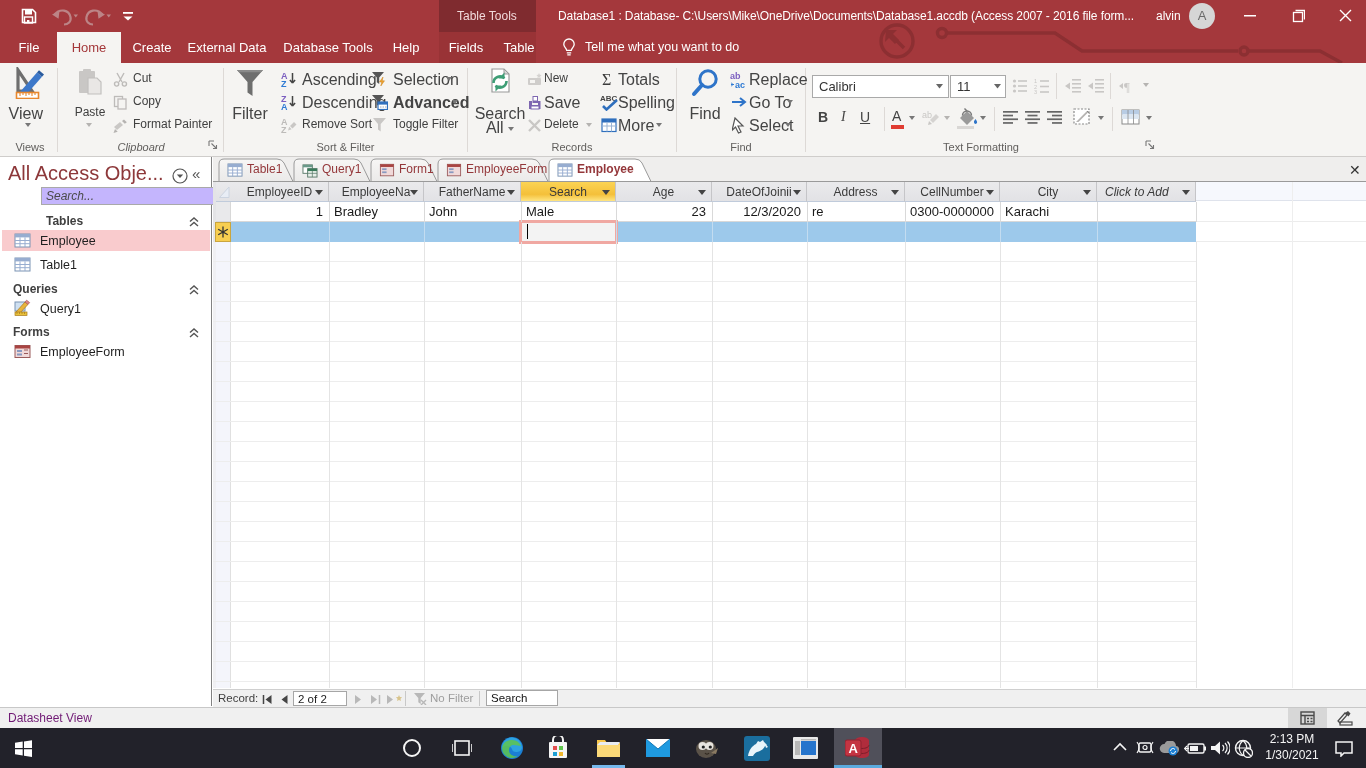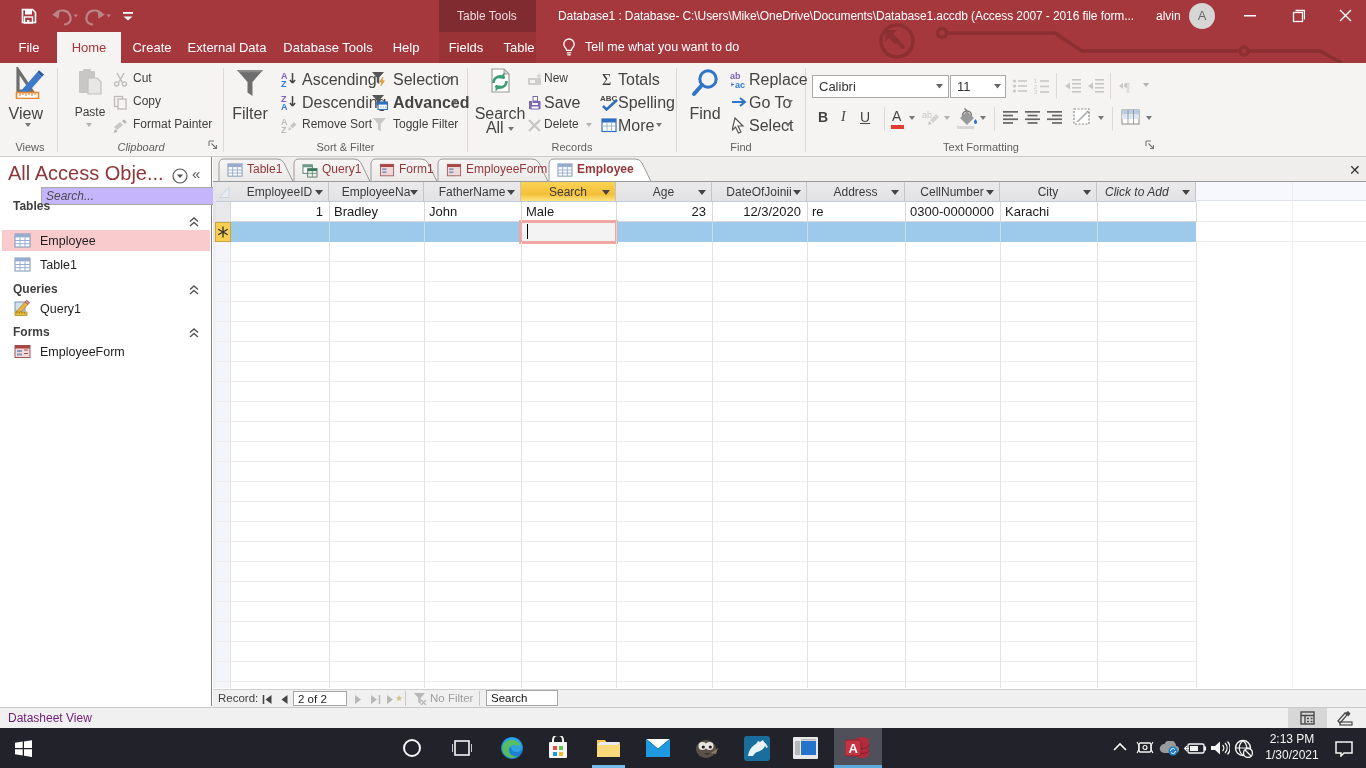--- a/index.html
+++ b/index.html
@@ -421,21 +421,21 @@
       </svg>
  <div class="abs" style="left:192px;top:8px;font-size:15px;color:#555;">«</div>
  <div id="navsearch">
    <div class="abs" style="left:4px;top:1px;font-size:12px;font-style:italic;color:#4a4a4a;">Search...</div>
    <div class="abs" style="left:185px;top:0;width:1px;height:16px;background:#a9a9a9;"></div>
         <svg class="abs" style="left:188px;top:2px" width="14" height="14" viewBox="0 0 15 15">
           <circle cx="8.5" cy="5.5" r="4" fill="none" stroke="#2f6fae" stroke-width="1.8"></circle>
           <path d="M5.8 8.5 L1.5 13" stroke="#2f6fae" stroke-width="2.4"></path>
         </svg>
  </div>
- <div class="nav-h" style="top:42px;">Tables</div>
+ <div class="nav-h" style="top:57px;margin-left:33px;">Tables</div>
  <svg class="chev2" style="top:59px;" viewBox="0 0 12 12">
         <path d="M2 5.5 L6 2 L10 5.5 M2 10 L6 6.5 L10 10" fill="none" stroke="#555" stroke-width="1.4"></path>
       </svg>
  <div class="abs" style="left:2px;top:73px;width:208px;height:21px;background:#f9cbcd;"></div>
  <svg class="abs" style="left:14px;top:75px" width="17" height="17" viewBox="0 0 17 17">
         <rect x="1" y="2" width="15" height="13" fill="#fff" stroke="#7a93b3" stroke-width="1"></rect>
         <rect x="1" y="2" width="15" height="3.4" fill="#97add0"></rect>
         <path d="M1 8.5 h15 M1 11.7 h15 M6 5.4 v9.6 M11 5.4 v9.6" stroke="#97add0" stroke-width="1"></path>
       </svg>
  <div class="nav-item" style="top:77px;">Employee</div>

